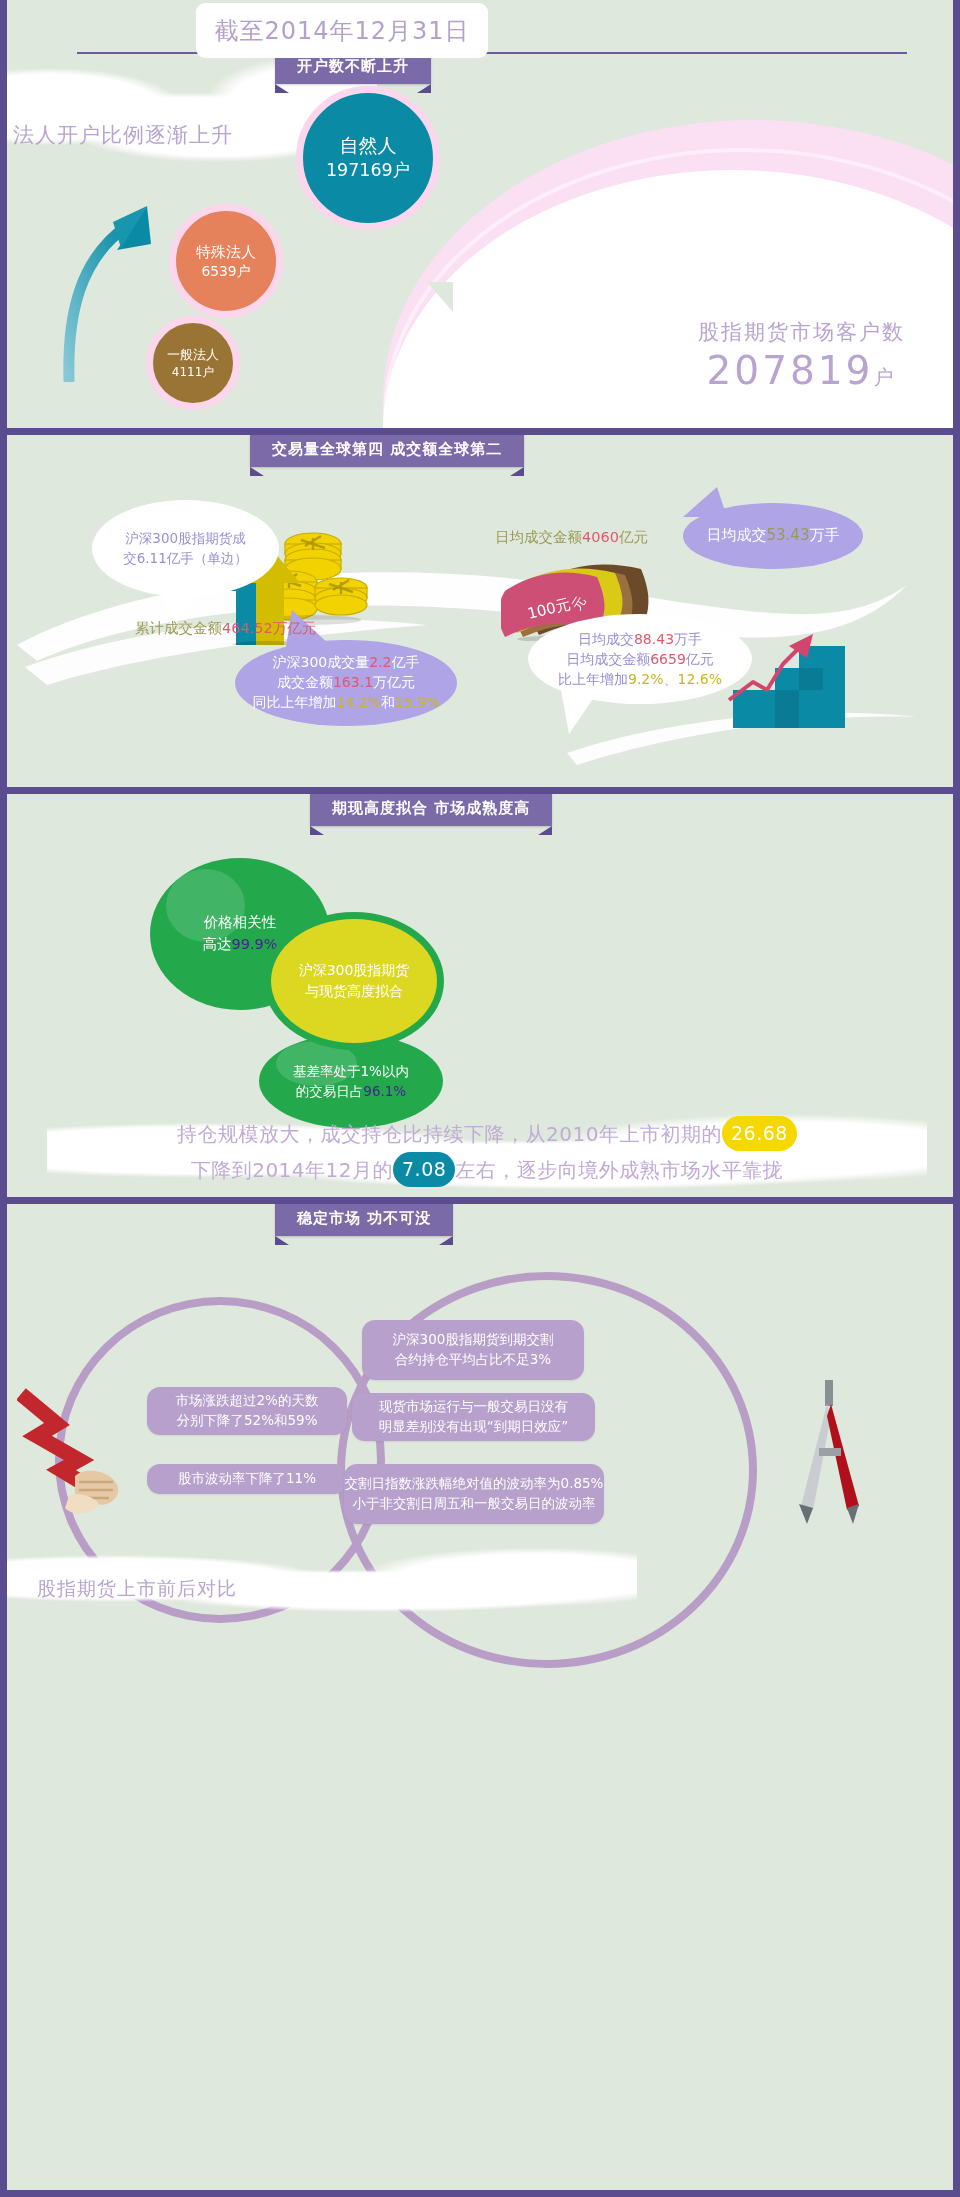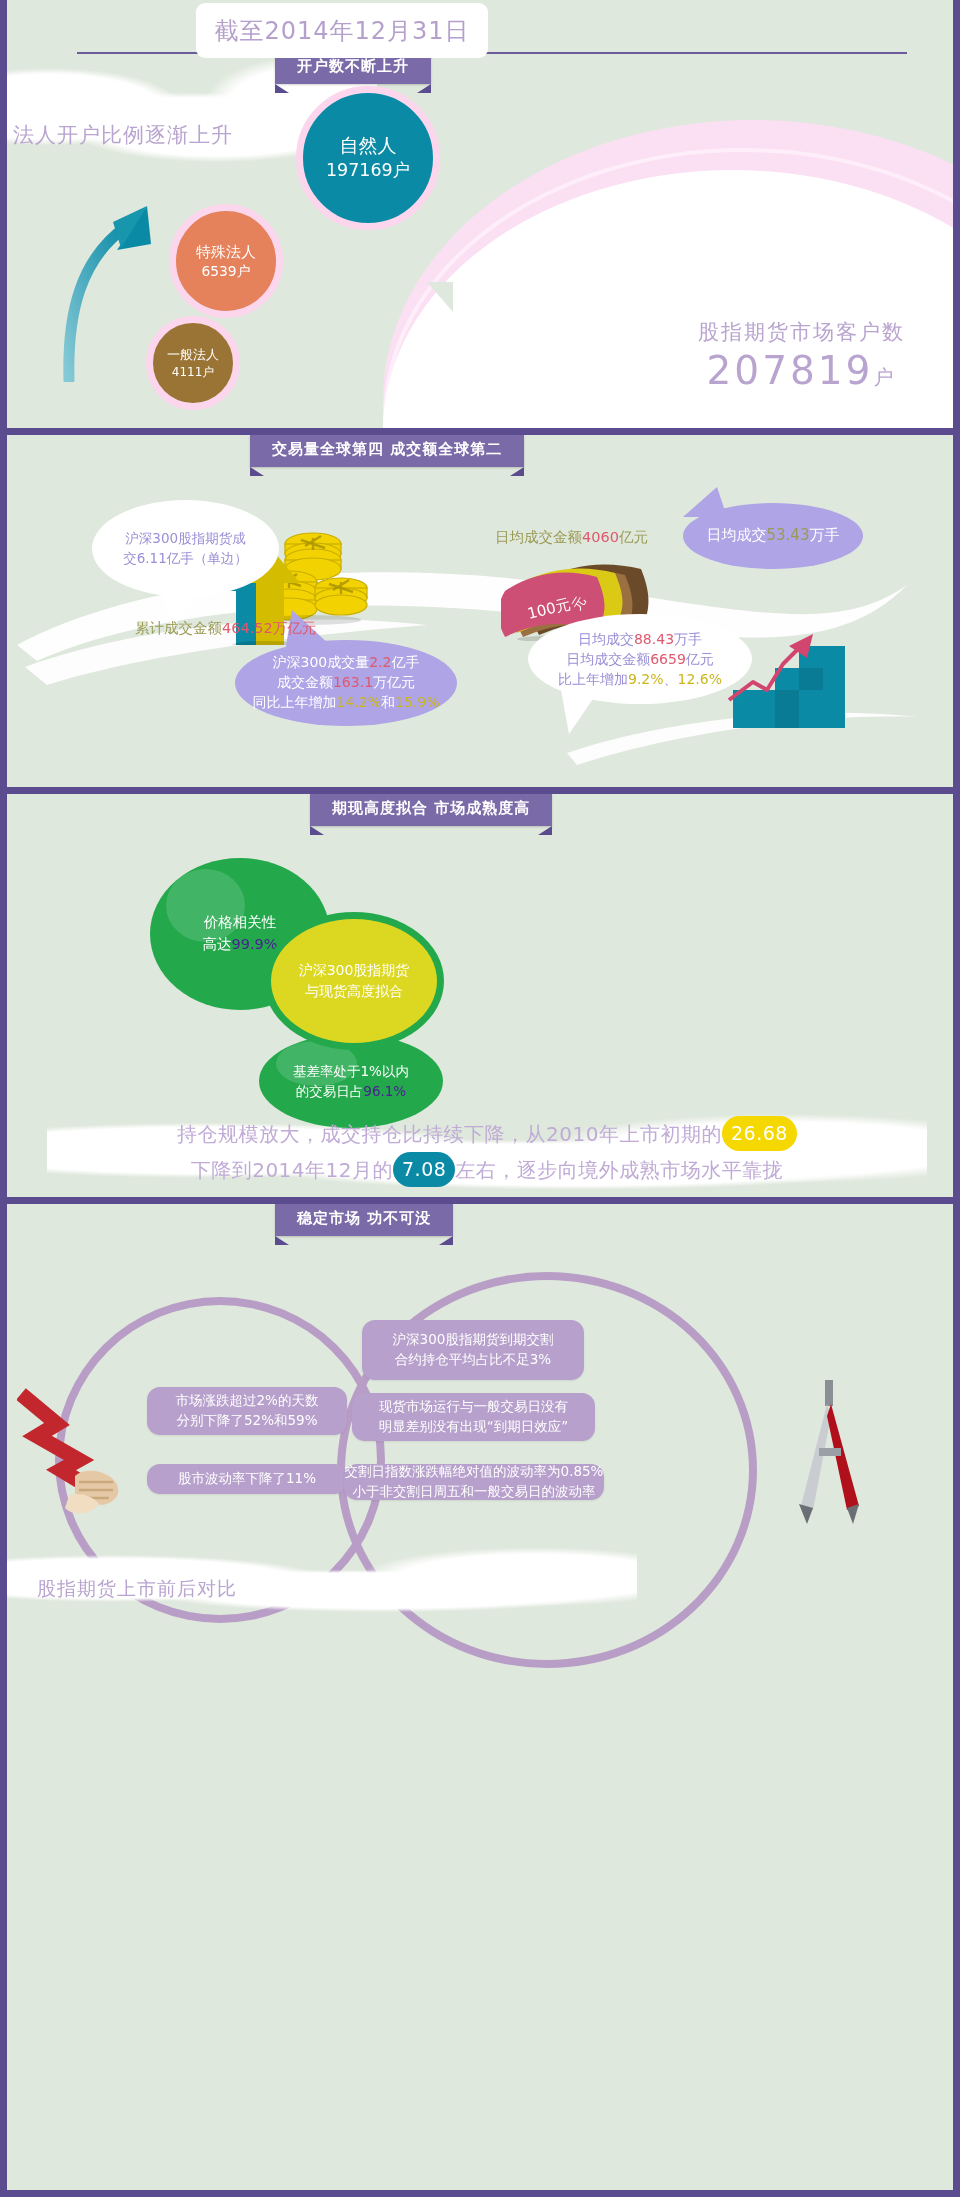--- a/index.html
+++ b/index.html
@@ -318,21 +318,21 @@
     display: flex; flex-direction: column;
     align-items: center; justify-content: center;
     line-height: 1.45;
     font-size: 13.5px;
     box-shadow: 0 1px 2px rgba(0,0,0,.08);
   }
   #pb-l1 { left: 140px; top: 183px; width: 200px; height: 48px; }
   #pb-l2 { left: 140px; top: 260px; width: 200px; height: 30px; }
   #pb-r1 { left: 355px; top: 116px; width: 222px; height: 60px; }
   #pb-r2 { left: 345px; top: 189px; width: 243px; height: 48px; }
-  #pb-r3 { left: 337px; top: 260px; width: 260px; height: 36px; text-align: right; }
+  #pb-r3 { left: 337px; top: 260px; width: 260px; height: 60px; text-align: right; }
   .s4-foot {
     position: absolute;
     left: 30px; top: 372px;
     z-index: 20;
     color: #b9a4d0;
     font-size: 19px;
     letter-spacing: 1px;
   }
   .s4-brush { left: -10px; top: 340px; width: 640px; height: 82px; z-index: 10; }
 

